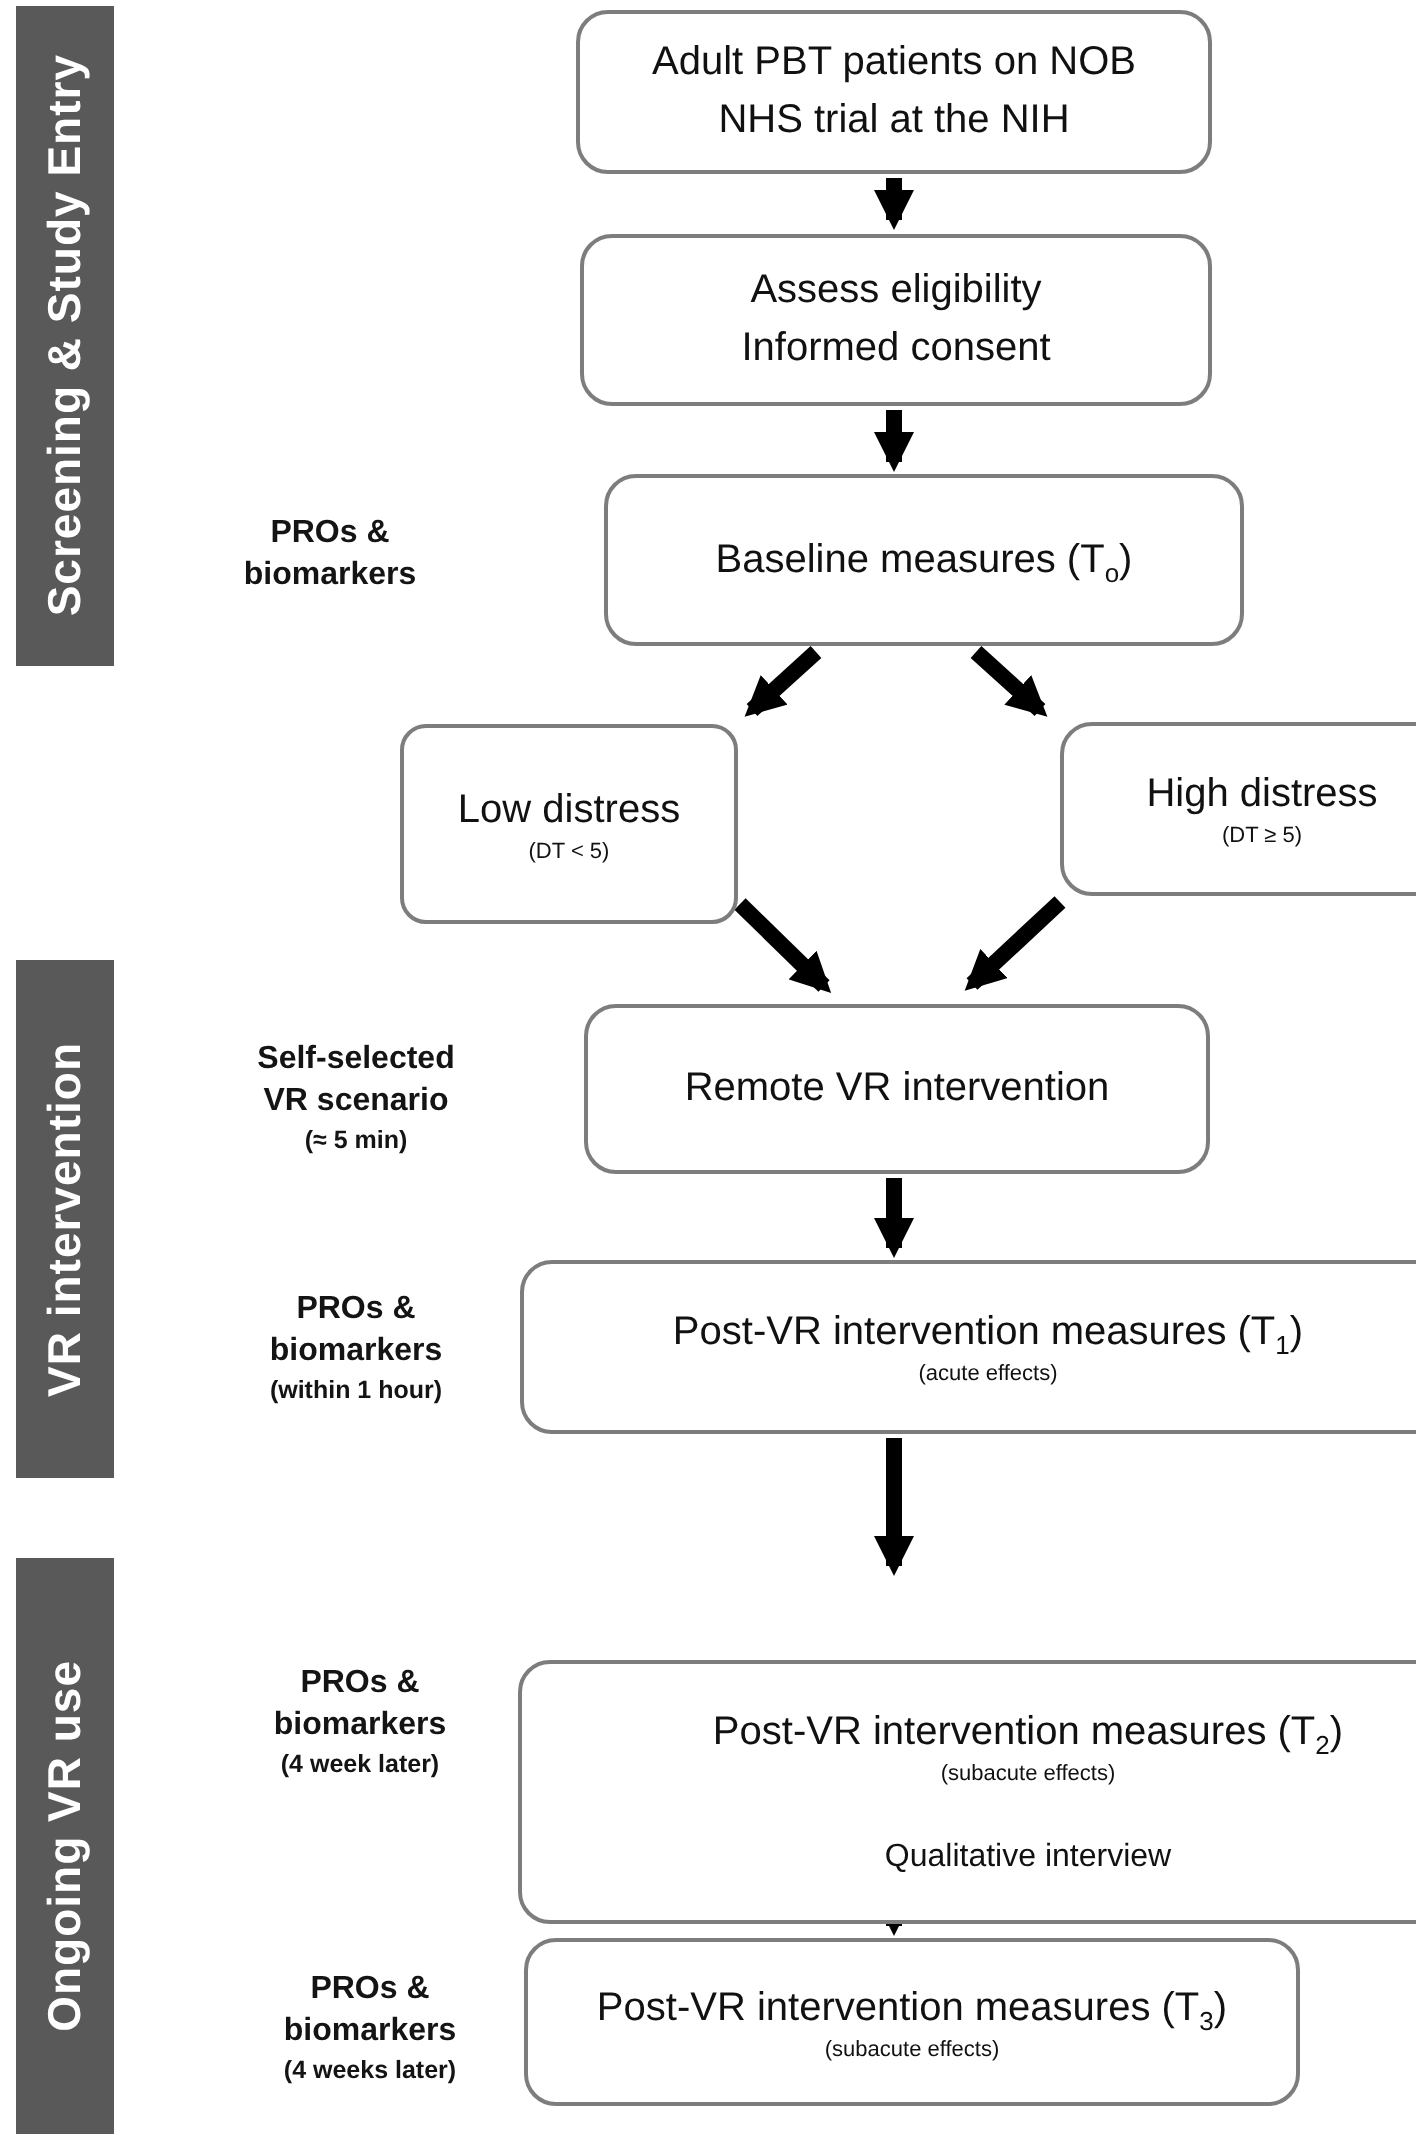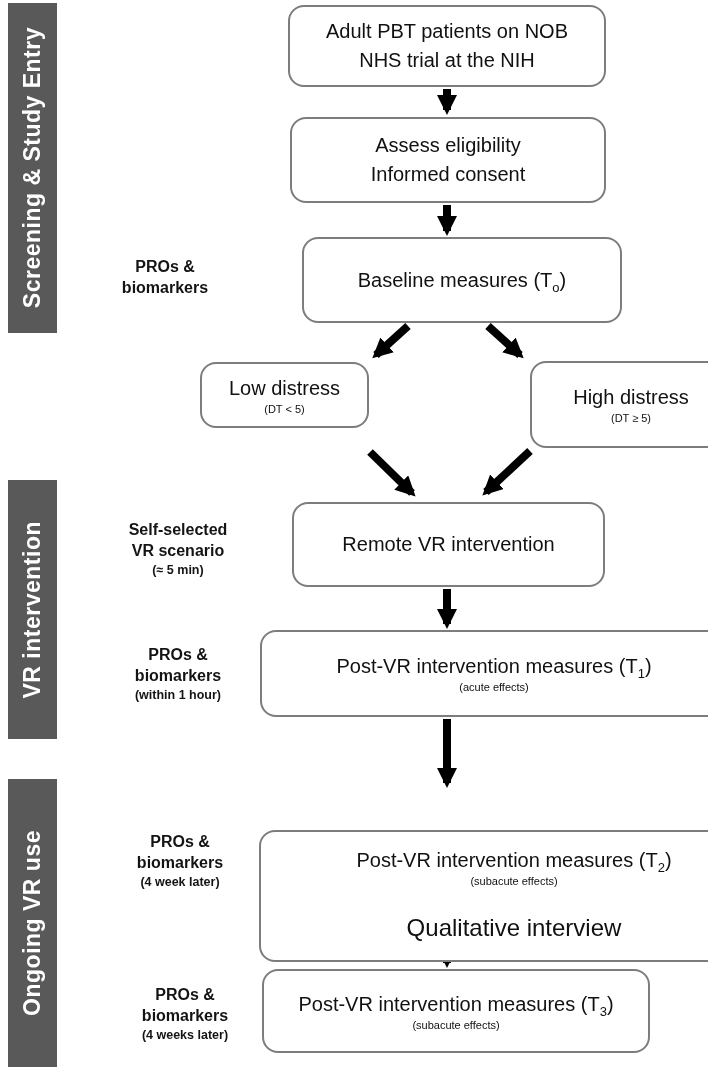--- a/index.html
+++ b/index.html
@@ -47,27 +47,27 @@
     border-radius: 16px;
     display: flex;
     flex-direction: column;
     align-items: center;
     justify-content: center;
     text-align: center;
     line-height: 1.45;
   }
   .flow-box .main { font-size: 20px; }
   .flow-box .note { font-size: 11px; line-height: 1.25; }
-  .flow-box .extra { font-size: 24px; margin-top: 23px; }
+  .flow-box .extra { font-size: 16px; margin-top: 23px; }
   .flow-box sub { font-size: 13px; line-height: 0; }
 
   .box-1 { left: 288px; top: 5px;   width: 318px; height: 82px; }
   .box-2 { left: 290px; top: 117px; width: 316px; height: 86px; }
   .box-3 { left: 290px; top: 237px; width: 320px; height: 86px; margin-left: 12px; }
-  .box-4 { left: 200px; top: 362px; width: 169px; height: 66px; }
+  .box-4 { left: 200px; top: 362px; width: 169px; height: 100px; border-radius: 13px; }
   .box-5 { left: 530px; top: 361px; width: 202px; height: 87px; }
   .box-6 { left: 292px; top: 502px; width: 313px; height: 85px; }
   .box-7 { left: 260px; top: 630px; width: 468px; height: 87px; }
   .box-8 { left: 259px; top: 830px; width: 470px; height: 132px; padding-left: 40px; }
   .box-9 { left: 262px; top: 969px; width: 388px; height: 84px; }
 
   .annotation {
     position: absolute;
     text-align: center;
     font-weight: bold;

